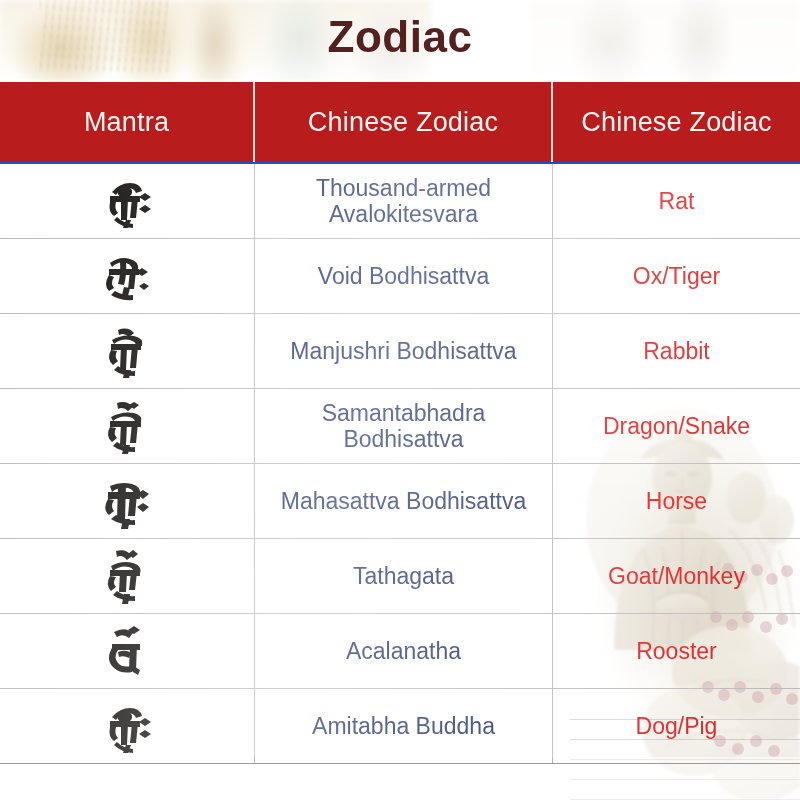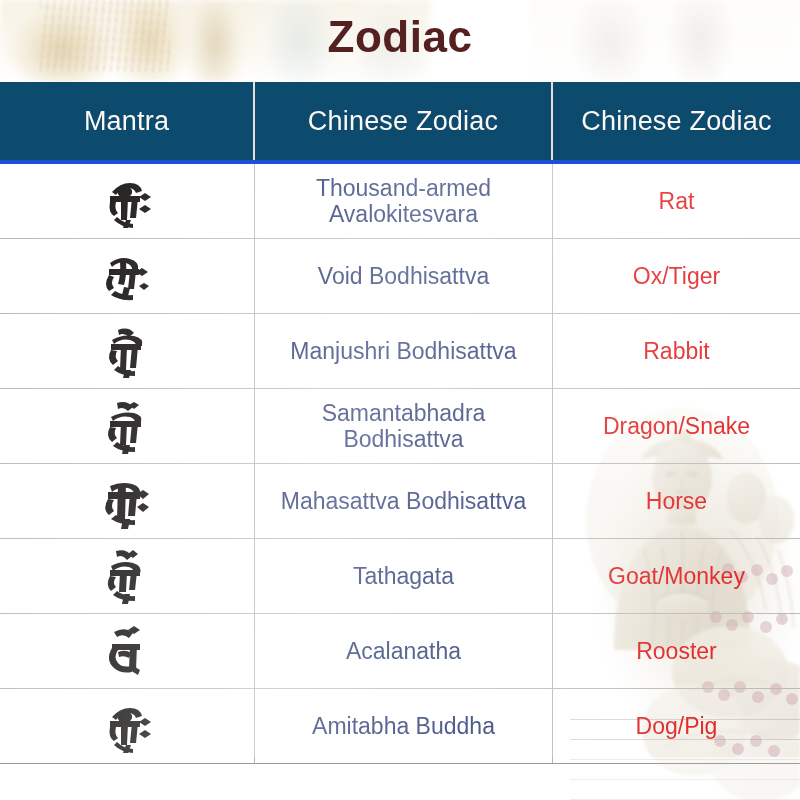--- a/index.html
+++ b/index.html
@@ -95,22 +95,22 @@
   .table {
     position: absolute;
     left: 0; top: 82px;
     width: 800px;
     z-index: 5;
   }
 
   .thead {
     display: flex;
     height: 82px;
-    background: #0c4a6e;
-    border-bottom: 4px solid #1d4ed8;
+    background: #b91c1c;
+    border-bottom: 2px solid #1d4ed8;
   }
   .th {
     display: flex;
     align-items: center;
     justify-content: center;
     text-align: center;
     color: #fdf8f4;
     font-size: 27px;
     line-height: 1.12;
     font-weight: normal;

